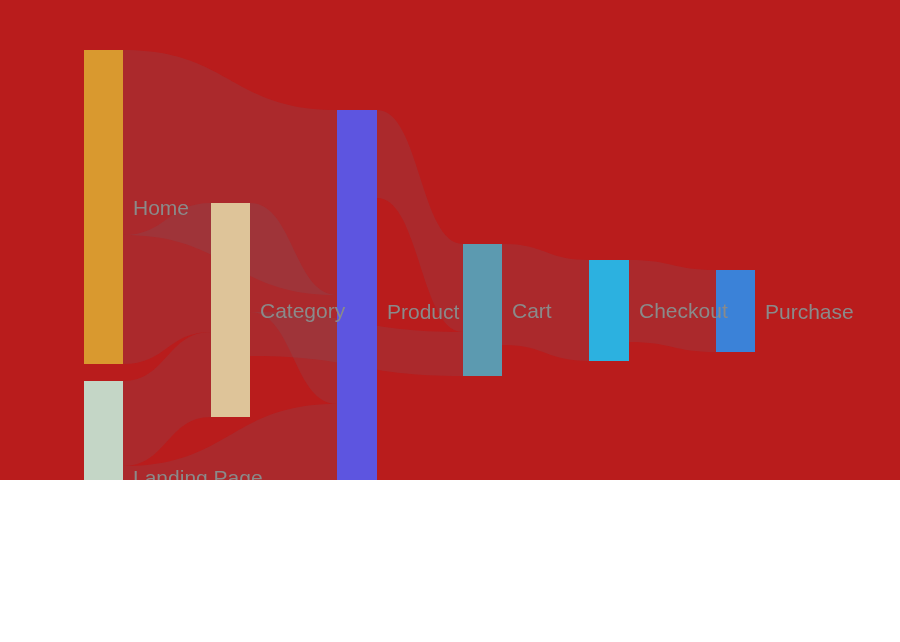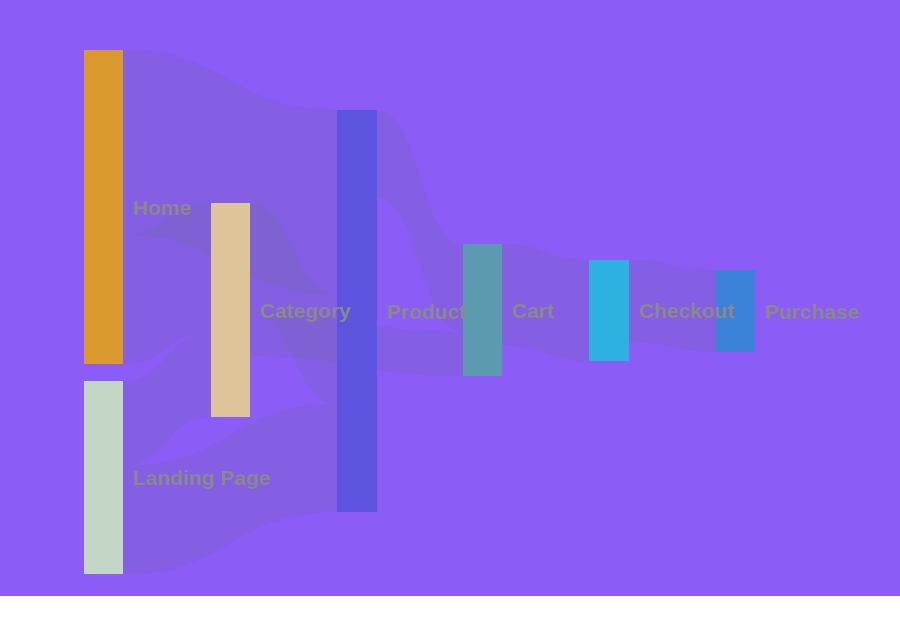--- a/index.html
+++ b/index.html
@@ -4,24 +4,23 @@
 <style>
   html, body {
     margin: 0;
     padding: 0;
     background: #FFFFFF;
     font-family: "Liberation Sans", sans-serif;
   }
   .canvas-wrap {
     position: relative;
     width: 900px;
-    height: 596px;
-    background: #8b5cf6;
+    height: 480px;
+    background: #b91c1c;
     overflow: hidden;
-    font-weight: bold;
   }
   svg { display: block; }
   .sankey-node { shape-rendering: crispEdges; cursor: move; }
   .sankey-link { stroke: none; }
   .sankey-label {
     font-family: "Liberation Sans", sans-serif;
     pointer-events: none;
   }
 </style>
 </head>

